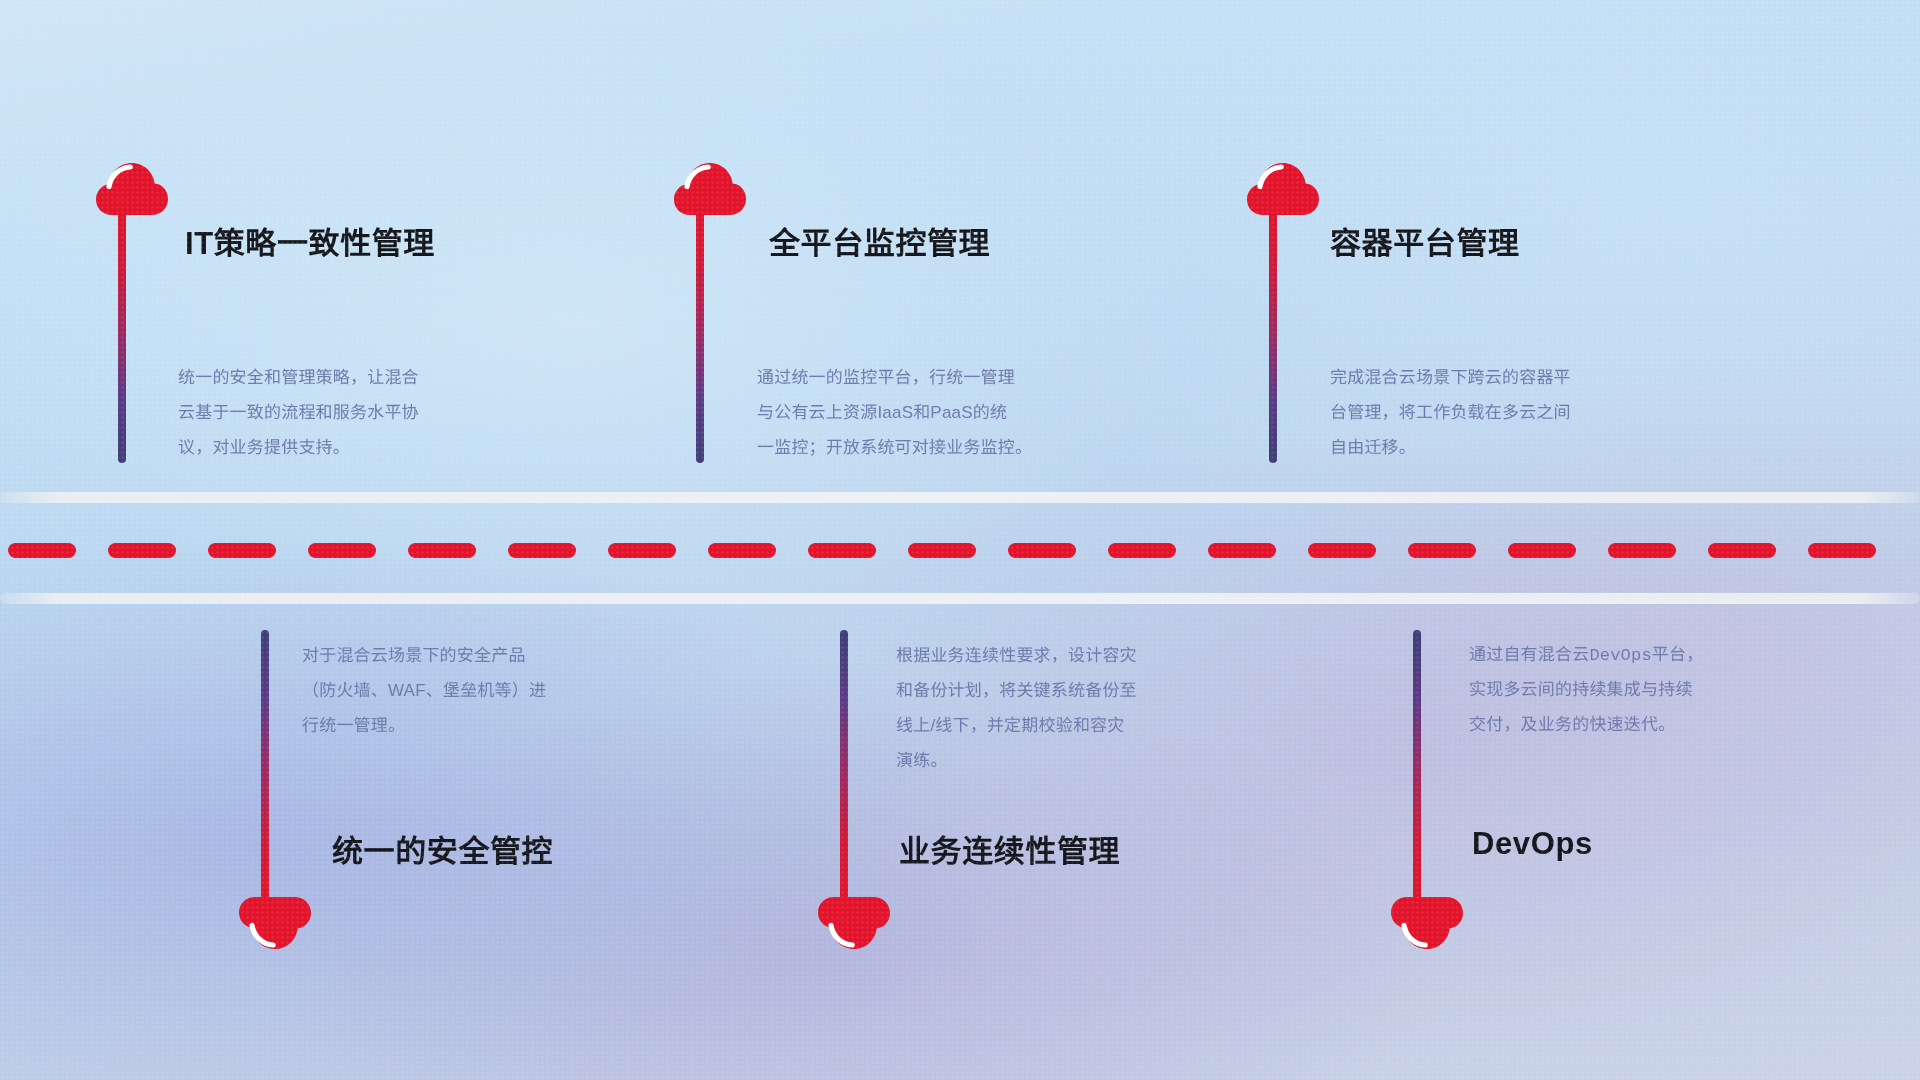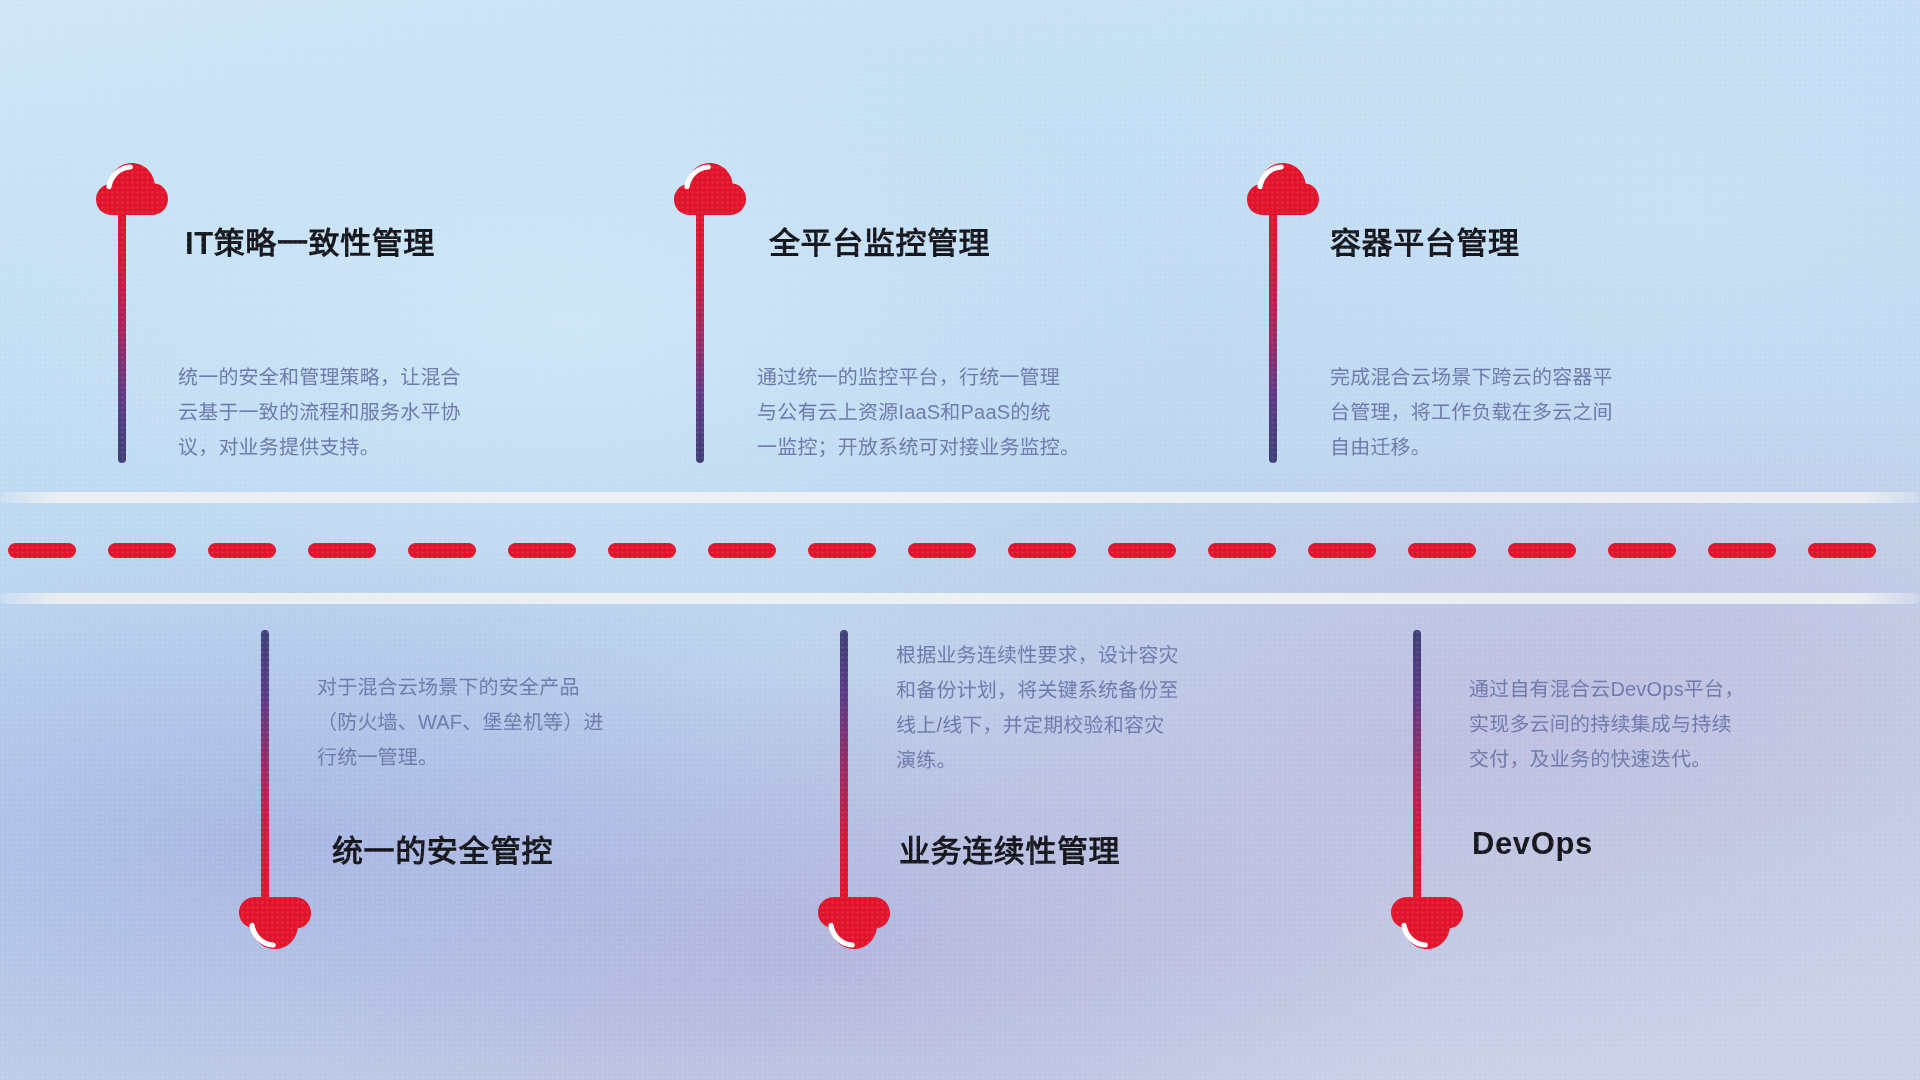--- a/index.html
+++ b/index.html
@@ -72,21 +72,21 @@
   .heading {
     position: absolute;
     font-size: 31px;
     font-weight: 700;
     color: #15161c;
     letter-spacing: 0.6px;
     white-space: nowrap;
   }
   .body {
     position: absolute;
-    font-size: 20px;
+    font-size: 17px;
     line-height: 35px;
     color: #6d79ab;
     letter-spacing: 0.2px;
     white-space: pre-line;
   }
 
   
   .rule {
     position: absolute;
     left: 0;
@@ -184,21 +184,21 @@
       <span class="dash"></span>
       <span class="dash"></span>
       <span class="dash"></span>
       <span class="dash"></span>
       <span class="dash"></span>
       <span class="dash"></span>
     </div>
   <div class="rule" style="top:593px;"></div>
 
   <div class="col">
-    <div class="body" style="left:317px; top:638px; width:430px;margin-top:32px;">对于混合云场景下的安全产品
+    <div class="body" style="left:302px; top:638px; width:430px;">对于混合云场景下的安全产品
 （防火墙、WAF、堡垒机等）进
 行统一管理。</div>
     <div class="stem up" style="left:261px; top:630px; height:270px;"></div>
     <div class="heading" style="left:320px; top:826px;margin-left:12px;">统一的安全管控</div>
     <div class="cloud flip" style="left:238px; top:896px;">
       <svg viewBox="0 0 74 56" xmlns="http://www.w3.org/2000/svg">
         <path d="M17.5 55 C7.0 55 1 47.6 1 39.4 C1 31.6 6.6 25.2 14.0 24.0 C15.3 12.0 25.0 3 36.8 3 C48.5 3 58.2 11.8 59.7 23.6 C67.6 24.4 73 31.0 73 38.9 C73 47.4 66.7 55 56.0 55 Z" fill="#e2142b"></path>
         <path d="M14.0 26.5 C15.9 15.6 24.6 7.6 35.2 7.0" stroke="#ffffff" stroke-width="5.2" stroke-linecap="round" fill="none"></path>
       </svg>
     </div>
@@ -213,21 +213,21 @@
     <div class="heading" style="left:899px; top:826px;font-family:Liberation Mono, monospace;">业务连续性管理</div>
     <div class="cloud flip" style="left:817px; top:896px;">
       <svg viewBox="0 0 74 56" xmlns="http://www.w3.org/2000/svg">
         <path d="M17.5 55 C7.0 55 1 47.6 1 39.4 C1 31.6 6.6 25.2 14.0 24.0 C15.3 12.0 25.0 3 36.8 3 C48.5 3 58.2 11.8 59.7 23.6 C67.6 24.4 73 31.0 73 38.9 C73 47.4 66.7 55 56.0 55 Z" fill="#e2142b"></path>
         <path d="M14.0 26.5 C15.9 15.6 24.6 7.6 35.2 7.0" stroke="#ffffff" stroke-width="5.2" stroke-linecap="round" fill="none"></path>
       </svg>
     </div>
   </div>
 
   <div class="col">
-    <div class="body" style="left:1469px; top:672px; width:430px;">通过自有混合云DevOps平台，
+    <div class="body" style="left:1469px; top:638px; width:430px;font-family:Liberation Mono, monospace;">通过自有混合云DevOps平台，
 实现多云间的持续集成与持续
 交付，及业务的快速迭代。</div>
     <div class="stem up" style="left:1413px; top:630px; height:270px;"></div>
     <div class="heading" style="left:1472px; top:826px;">DevOps</div>
     <div class="cloud flip" style="left:1390px; top:896px;">
       <svg viewBox="0 0 74 56" xmlns="http://www.w3.org/2000/svg">
         <path d="M17.5 55 C7.0 55 1 47.6 1 39.4 C1 31.6 6.6 25.2 14.0 24.0 C15.3 12.0 25.0 3 36.8 3 C48.5 3 58.2 11.8 59.7 23.6 C67.6 24.4 73 31.0 73 38.9 C73 47.4 66.7 55 56.0 55 Z" fill="#e2142b"></path>
         <path d="M14.0 26.5 C15.9 15.6 24.6 7.6 35.2 7.0" stroke="#ffffff" stroke-width="5.2" stroke-linecap="round" fill="none"></path>
       </svg>
     </div>

